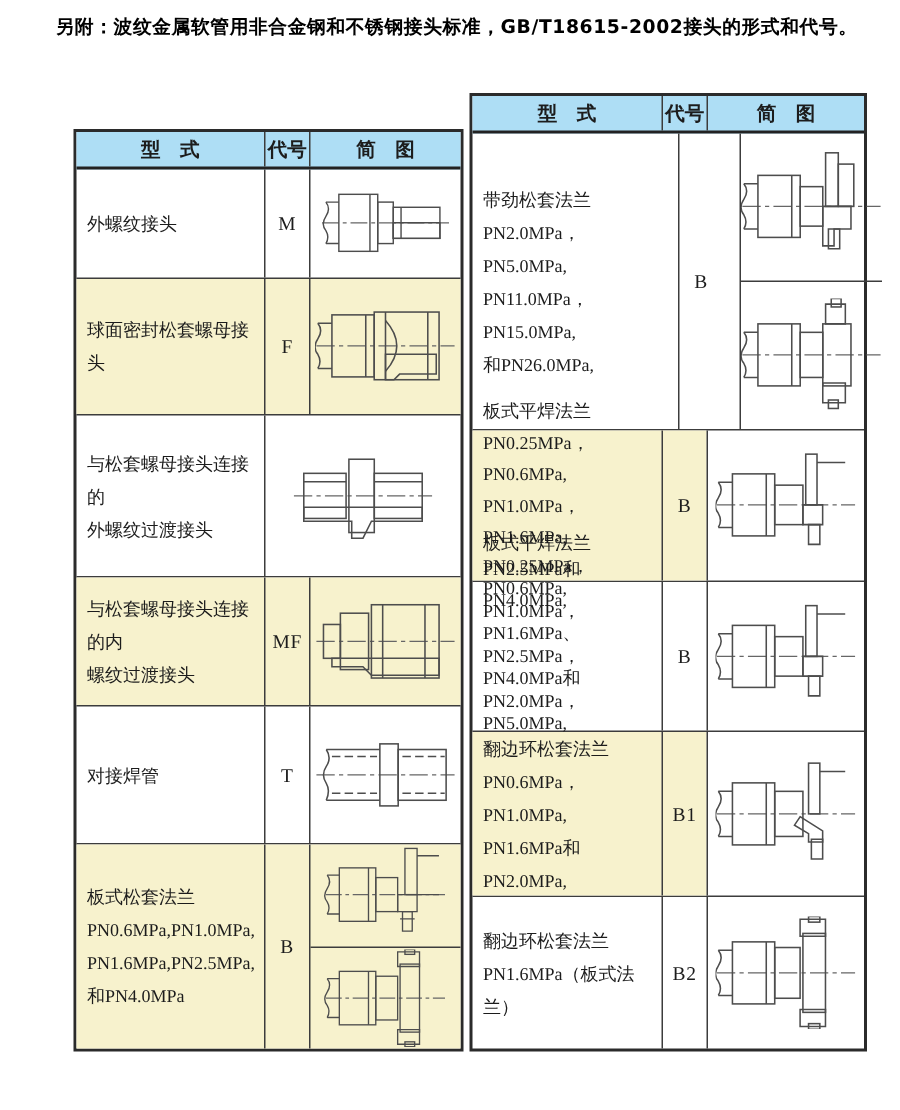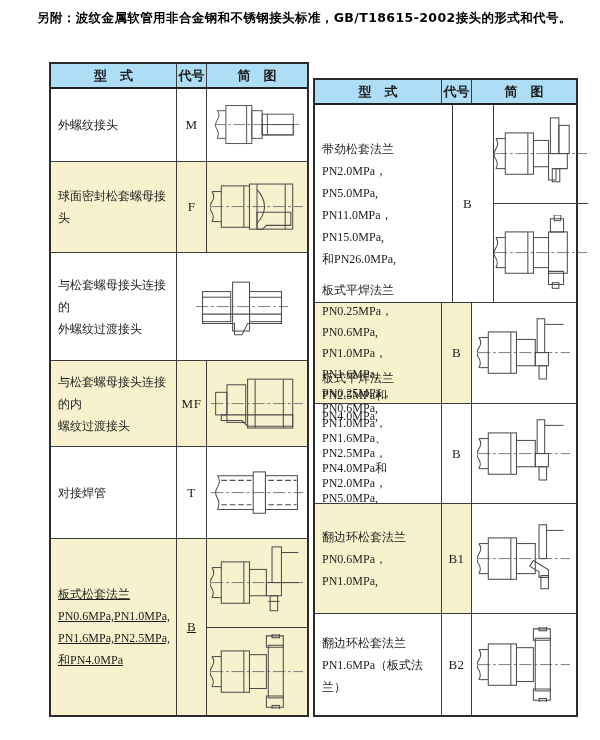--- a/index.html
+++ b/index.html
@@ -174,21 +174,21 @@
                   <rect x="46" y="18" width="13" height="44"></rect>
                   <rect x="59" y="22" width="34" height="36"></rect>
                   <line x1="12" y1="27" x2="44" y2="27" stroke-dasharray="6 3"></line>
                   <line x1="12" y1="53" x2="44" y2="53" stroke-dasharray="6 3"></line>
                   <line x1="62" y1="27" x2="92" y2="27" stroke-dasharray="6 3"></line>
                   <line x1="62" y1="53" x2="92" y2="53" stroke-dasharray="6 3"></line>
                 </svg>
               </div>
             </div>
           </div>
-          <div class="row" style="height: 177px; text-decoration: underline;">
+          <div class="row" style="height: 137px;">
             <div class="cell type-col type-cell hl-yellow" style="line-height: 22px;">
               <div>板式松套法兰</div>
               <div>PN0.6MPa,PN1.0MPa,</div>
               <div>PN1.6MPa,PN2.5MPa,</div>
               <div>和PN4.0MPa</div>
             </div>
             <div class="cell code-col code-cell hl-yellow">B</div>
             <div class="cell diag-col diag-cell hl-yellow">
               <div class="diag">
                 <svg viewBox="0 0 100 80" xmlns="http://www.w3.org/2000/svg">
@@ -358,20 +358,21 @@
                   <path fill="url(#h11)" d="M62 40 h14 v14 h-14 z"></path>
                   <path fill="url(#h11)" d="M66 54 h8 v14 h-8 z"></path>
                 </svg>
               </div>
             </div>
           </div>
           <div class="row" style="height: 110px;">
             <div class="cell type-col type-cell hl-yellow" style="line-height: 22px;">
               <div>翻边环松套法兰</div>
               <div>PN0.6MPa，PN1.0MPa,</div>
+              <div>PN1.6MPa和PN2.0MPa,</div>
             </div>
             <div class="cell code-col code-cell hl-yellow">B1</div>
             <div class="cell diag-col diag-cell">
               <div class="diag">
                 <svg viewBox="0 0 100 80" xmlns="http://www.w3.org/2000/svg">
                   <defs>
                     <pattern id="h12" width="4.5" height="4.5" patternUnits="userSpaceOnUse" patternTransform="rotate(45)">
                       <line x1="0" y1="0" x2="0" y2="4.5" stroke="#5e5e5e" stroke-width="1"></line>
                     </pattern>
                   </defs>

